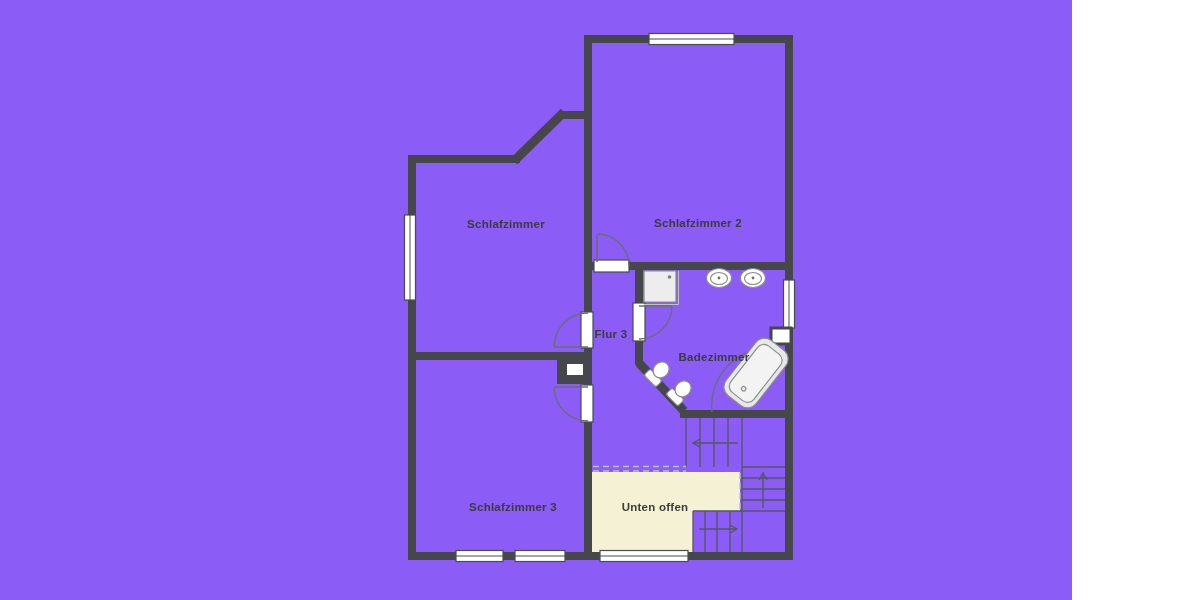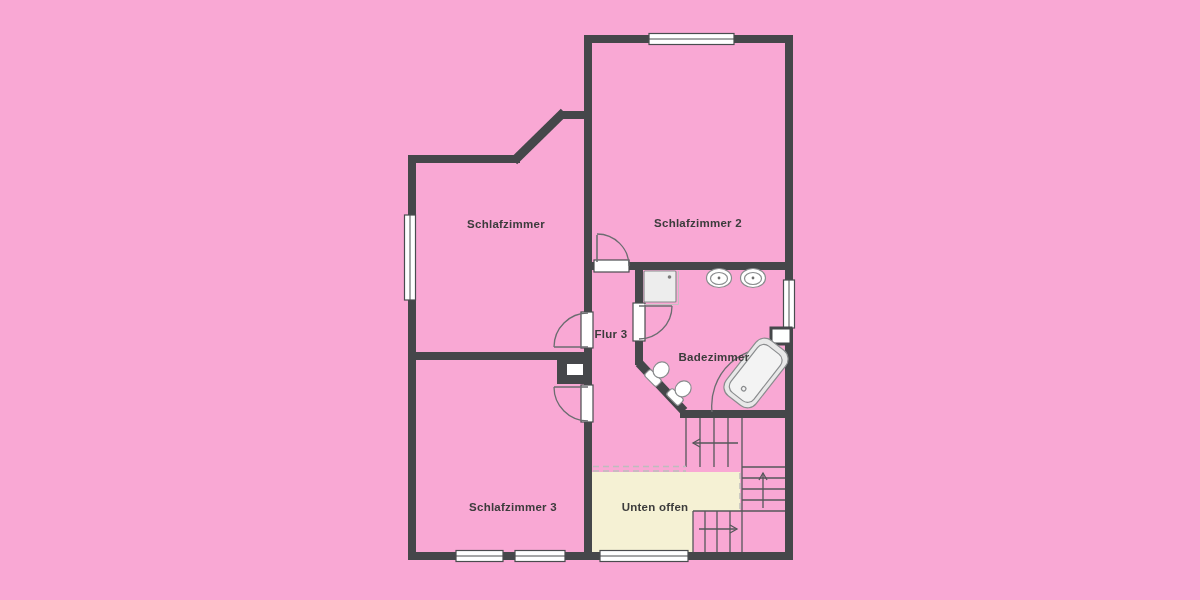--- a/index.html
+++ b/index.html
@@ -1,16 +1,16 @@
 <!DOCTYPE html>
 <html><head>
 <meta charset="utf-8">
 <style>
   html,body{margin:0;padding:0;background:#ffffff;}
-  .stage{width:1200px;height:600px;position:relative;background:#f9a8d4;overflow:hidden;}
+  .stage{width:1072px;height:600px;position:relative;background:#8b5cf6;overflow:hidden;}
   svg{display:block;}
   .wht{fill:#ffffff;stroke:#4a4c4f;stroke-width:1.2;}
   .notch{fill:#ffffff;stroke:none;}
   .win{fill:#ffffff;stroke:#4a4c4f;stroke-width:1.2;}
   .winline{stroke:#4a4c4f;stroke-width:1;}
   .arc{fill:none;stroke:#6b6d70;stroke-width:1.3;}
   .leafline{stroke:#6b6d70;stroke-width:1.6;}
   .stl{fill:none;stroke-width:1.3;}
   .fxw{fill:#ffffff;}
   .glass{stroke:#c2c2c2;stroke-width:1;}

